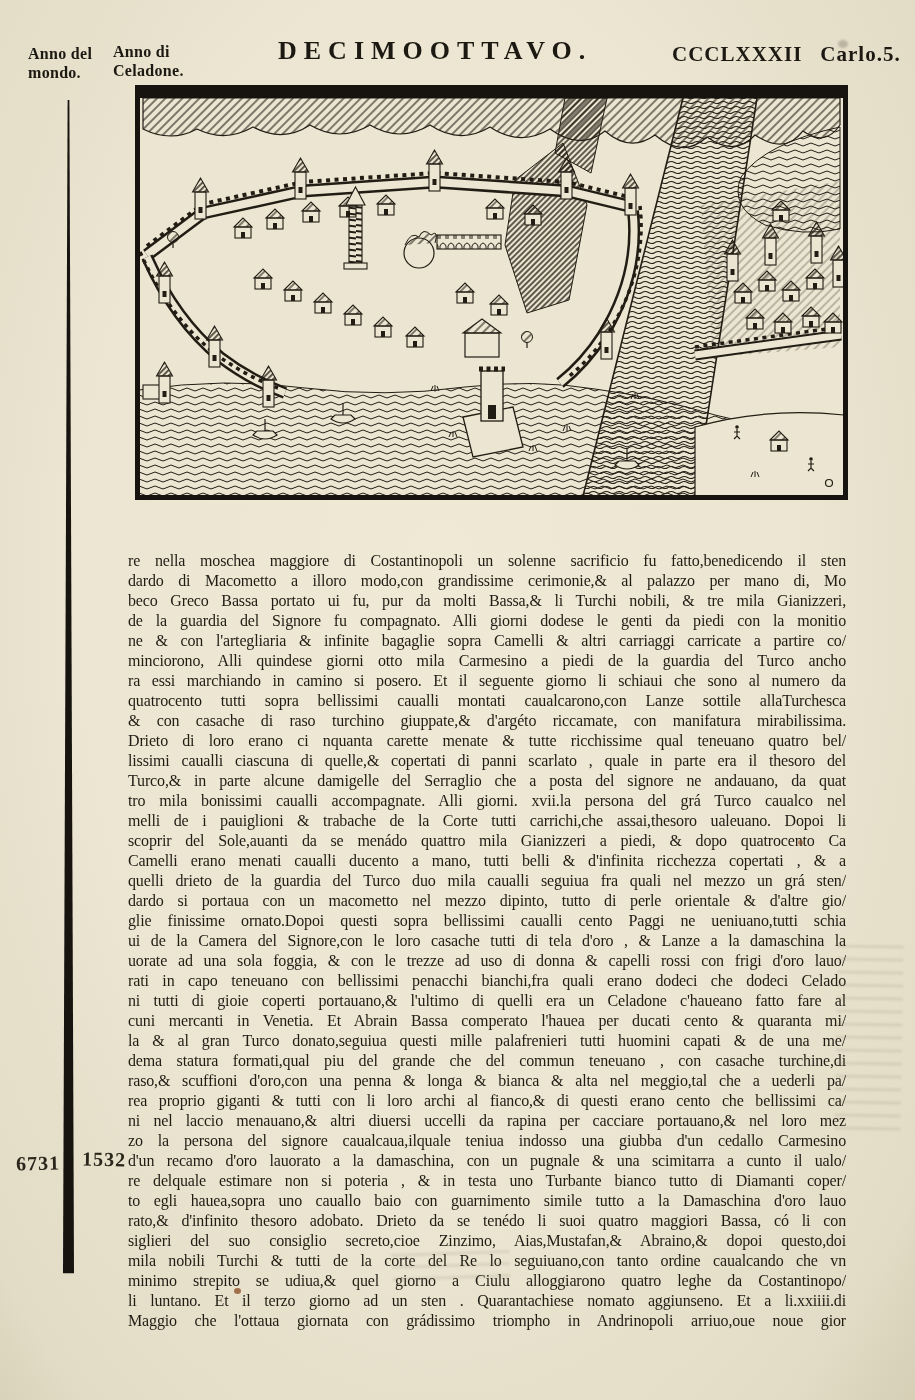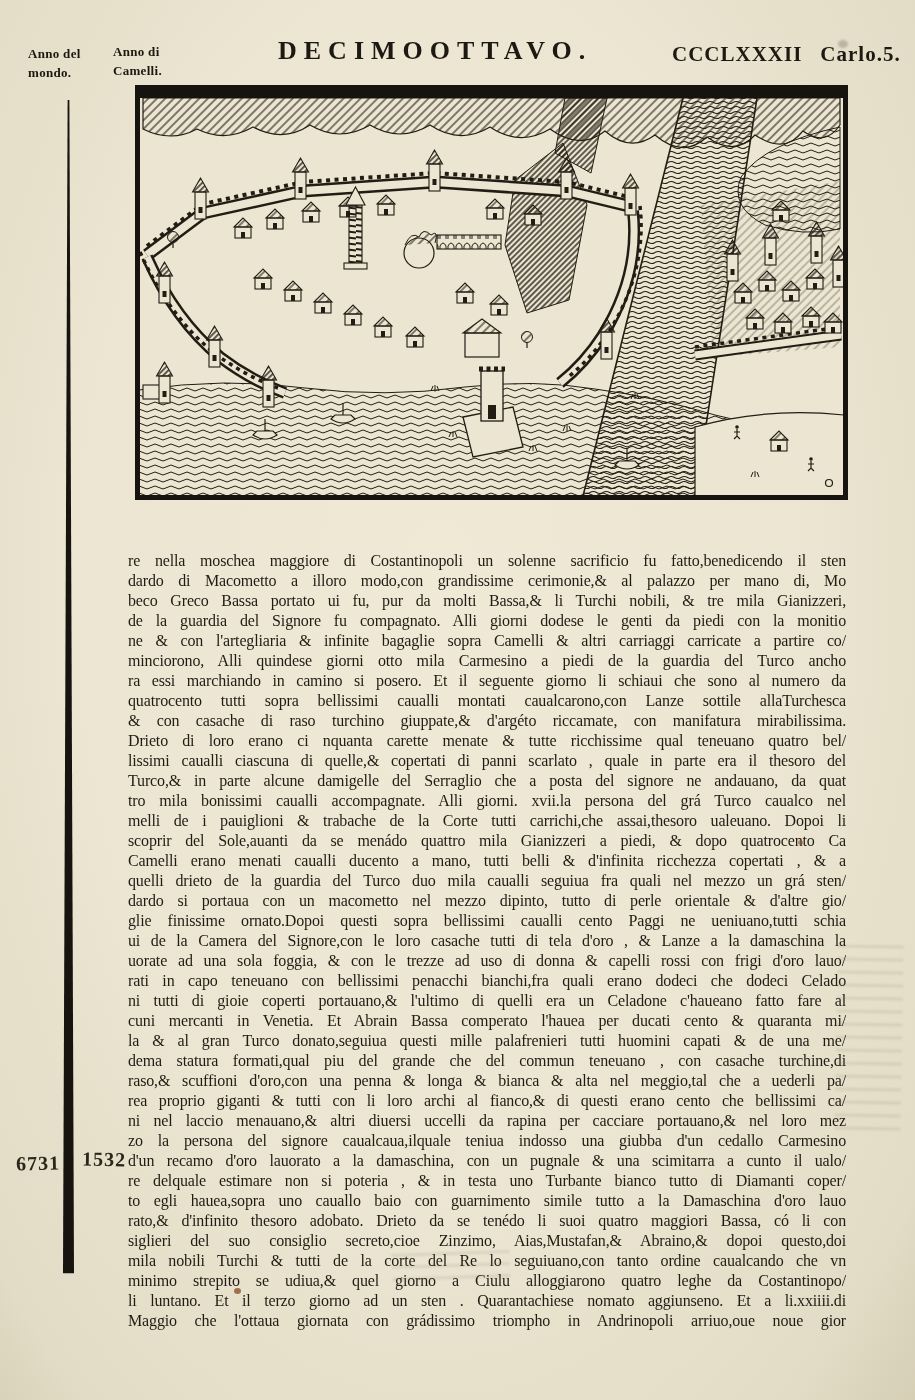--- a/index.html
+++ b/index.html
@@ -3,21 +3,21 @@
 <meta charset="utf-8">
 <style>
   html,body{margin:0;padding:0;background:#b8b2a0;}
   .page{
     position:relative;width:915px;height:1400px;overflow:hidden;
     background:
       radial-gradient(ellipse at 48% 42%, #efe9d6 0%, #ebe5d1 55%, #e2dbc5 88%, #d6cfb6 100%);
     font-family:"Liberation Serif", serif;color:#1c1913;
   }
   
-  .hdr-label{position:absolute;font-weight:700;font-size:13px;line-height:19px;letter-spacing:.3px;}
+  .hdr-label{position:absolute;font-weight:700;font-size:16px;line-height:19px;letter-spacing:.3px;}
   .hdr-title{position:absolute;left:278px;top:36px;width:340px;text-align:left;
     font-weight:700;font-size:26px;letter-spacing:7px;}
   .hdr-folio{position:absolute;left:672px;top:42px;font-weight:700;font-size:21px;letter-spacing:1px;}
   .hdr-folio .sp{display:inline-block;width:18px;}
   
   .rule{position:absolute;left:63px;top:100px;width:11px;height:1178px;background:#171410;
     clip-path:polygon(42% 0,58% 0,100% 99.6%,0 99.6%);border-radius:2px;}
   .yr{position:absolute;font-weight:700;font-size:20px;color:#2b261b;letter-spacing:1px;}
   .yr1{left:16px;top:1152px;transform:rotate(-1.5deg);}
   .yr2{left:82px;top:1148px;transform:rotate(1deg);text-align:right;}
@@ -46,21 +46,21 @@
 <body>
 
 <div class="page">
 
   <div class="hdr-label" style="left:28px;top:44px;">
     <div>Anno del</div>
     <div>mondo.</div>
   </div>
   <div class="hdr-label" style="left:113px;top:42px;">
     <div>Anno di</div>
-    <div>Camelli.</div>
+    <div>Celadone.</div>
   </div>
   <div class="hdr-title">DECIMOOTTAVO.</div>
   <div class="hdr-folio">
     <span>CCCLXXXII</span><span class="sp"></span><span>Carlo.5.</span>
   </div>
 
   <div class="rule"></div>
   <div class="yr yr1">6731</div>
   <div class="yr yr2">1532</div>
 

